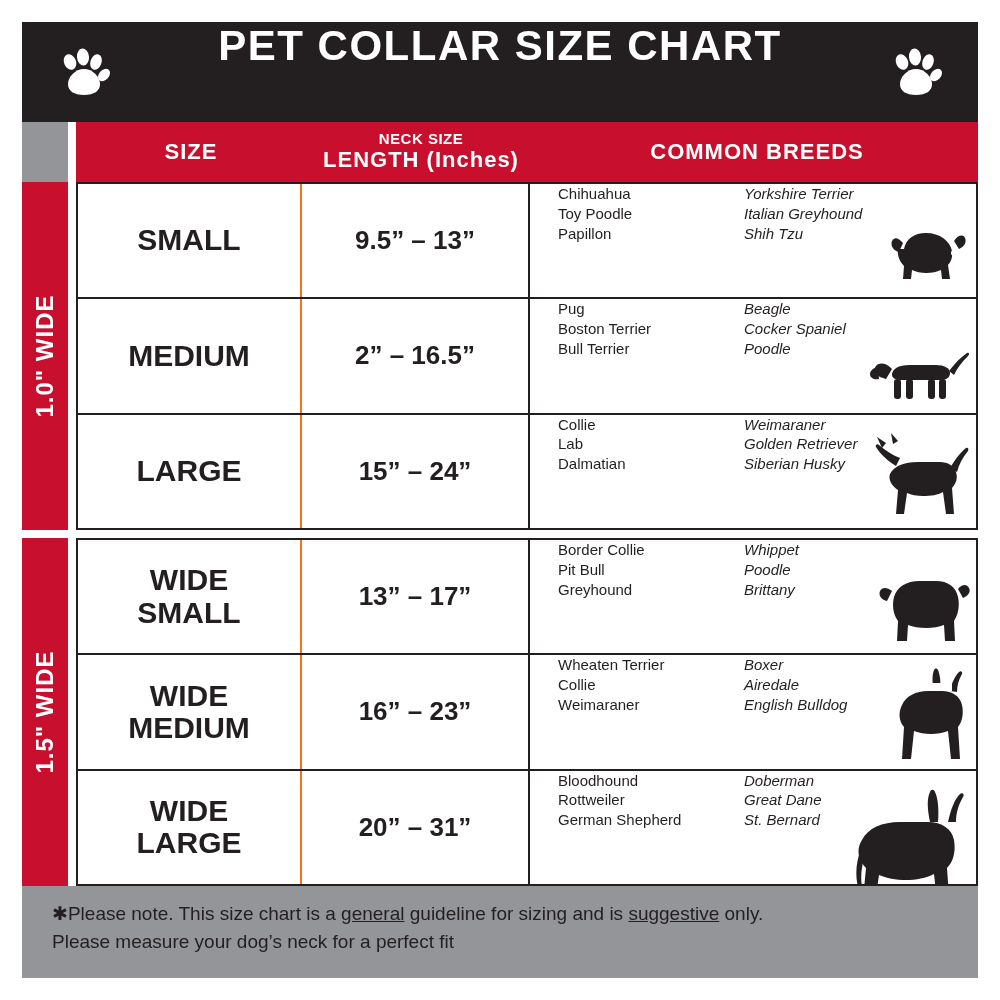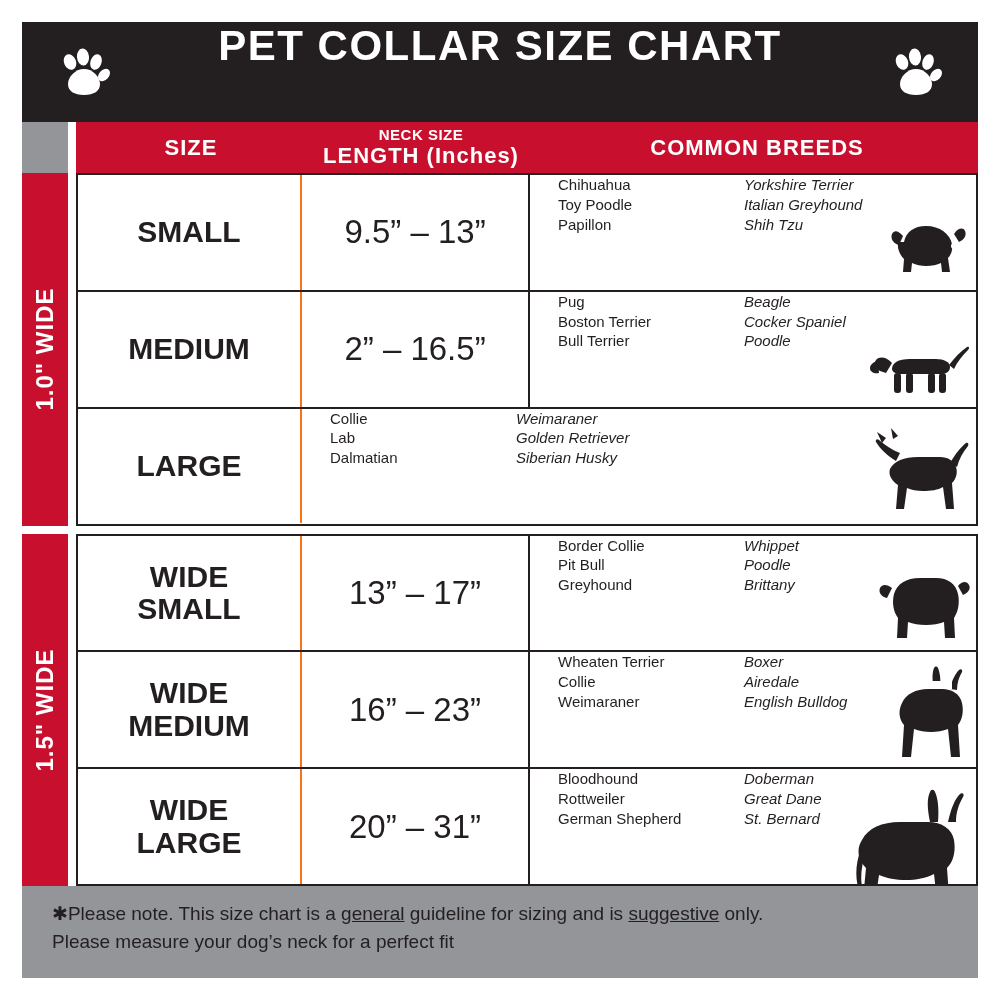--- a/index.html
+++ b/index.html
@@ -37,21 +37,21 @@
   }
   .paw {
     position:absolute;
     width:52px; height:52px;
   }
   .paw.left { left:36px; top:26px; }
   .paw.right { right:36px; top:26px; }
 
   
   .colhead {
-    height:51px;
+    height:60px;
     display:flex;
     background:#a16207;
   }
   .colhead .spacer {
     width:46px;
     background:#939598;
   }
   .colhead .gap { width:8px; background:#ffffff; }
   .ch-cell {
     background:#c8102e;
@@ -103,21 +103,21 @@
     display:flex; flex-direction:column;
     align-items:center; justify-content:center;
     font-size:30px; font-weight:bold; color:#231f20;
     line-height:1.08;
     border-right:2px solid #f97316;
     text-align:center;
   }
   .c-len {
     width:228px;
     display:flex; align-items:center; justify-content:center;
-    font-size:33px; font-weight:normal; color:#231f20;
+    font-size:26px; font-weight:bold; color:#231f20;
     border-right:2px solid #231f20;
   }
   .c-breeds {
     flex:1;
     display:flex;
     align-items:flex-start;
     padding-left:28px;
     position:relative;
     overflow:hidden;
     gap:38px;
@@ -250,20 +250,21 @@
                     <rect x="73" y="38" width="7" height="20" rx="3"></rect>
                     <path d="M83 30c6-8 12-14 18-18 2-1 3 1 1 3-6 6-11 12-14 19z"></path>
                   </g>
                 </svg>
               </div>
             </div>
           </div>
 
           <div class="row">
             <div class="c-size">LARGE</div>
+            <div class="c-len">15” – 24”</div>
             <div class="c-breeds">
               <div class="breed-col" style="white-space:pre-line">Collie
 Lab
 Dalmatian</div>
               <div class="breed-col second" style="white-space:pre-line">Weimaraner
 Golden Retriever
 Siberian Husky</div>
               <div class="silhouette">
                 <svg width="110" height="96" viewBox="0 0 110 96">
                   <g fill="#231f20">

